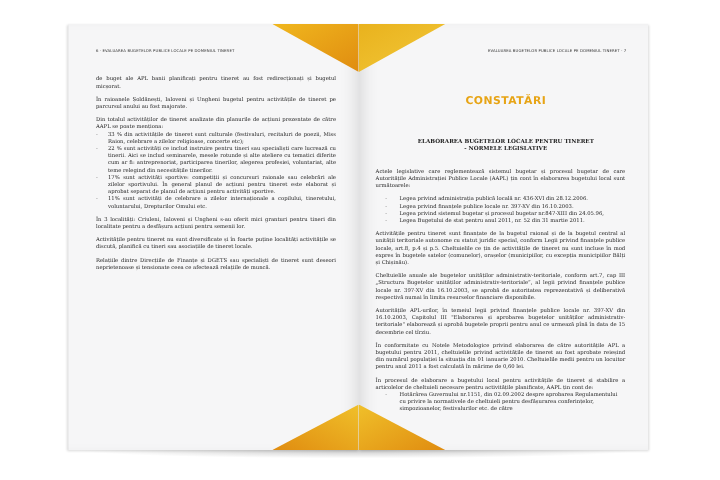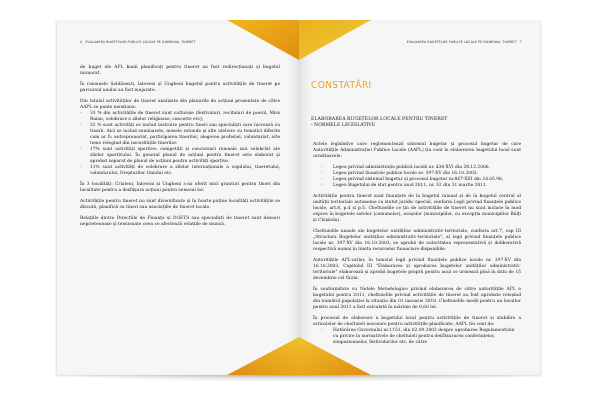--- a/index.html
+++ b/index.html
@@ -11,21 +11,21 @@
   .page.right{left:242px;width:241px;box-shadow:inset 10px 0 14px -8px rgba(0,0,0,0.14), 1px 1px 2px rgba(0,0,0,0.15);}
   .tri{position:absolute;}
   .running{position:absolute;top:20px;font-size:3.2px;color:#333;letter-spacing:0.1px;white-space:nowrap;font-family:"DejaVu Sans",sans-serif;}
   .body-text{position:absolute;font-size:4.4px;line-height:6px;color:#222;text-align:justify;}
   .body-text p{margin:0 0 5px 0;}
   .body-text ul{margin:0 0 5px 0;padding:0;list-style:none;}
   .body-text li{position:relative;padding-left:10px;}
   .body-text li:before{content:"-";position:absolute;left:0;}
   .r-ul li{padding-left:20px;}
   .r-ul li:before{left:8px;}
-  .heading{position:absolute;left:12px;width:241px;font-weight:normal;}
+  .heading{position:absolute;left:2px;width:241px;text-align:center;font-weight:bold;}
   .title{top:60px;font-size:9px;color:#e7a415;letter-spacing:0.4px;font-family:"DejaVu Sans",sans-serif;}
   .subtitle{top:96px;font-size:4.7px;line-height:6px;color:#222;}
 </style>
 </head>
 <body>
 
 <div class="shadow"></div>
 
 <div class="book">
 

